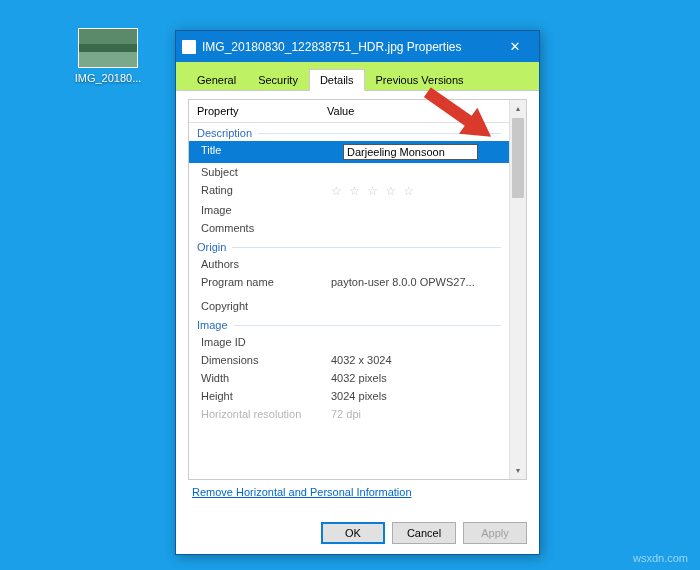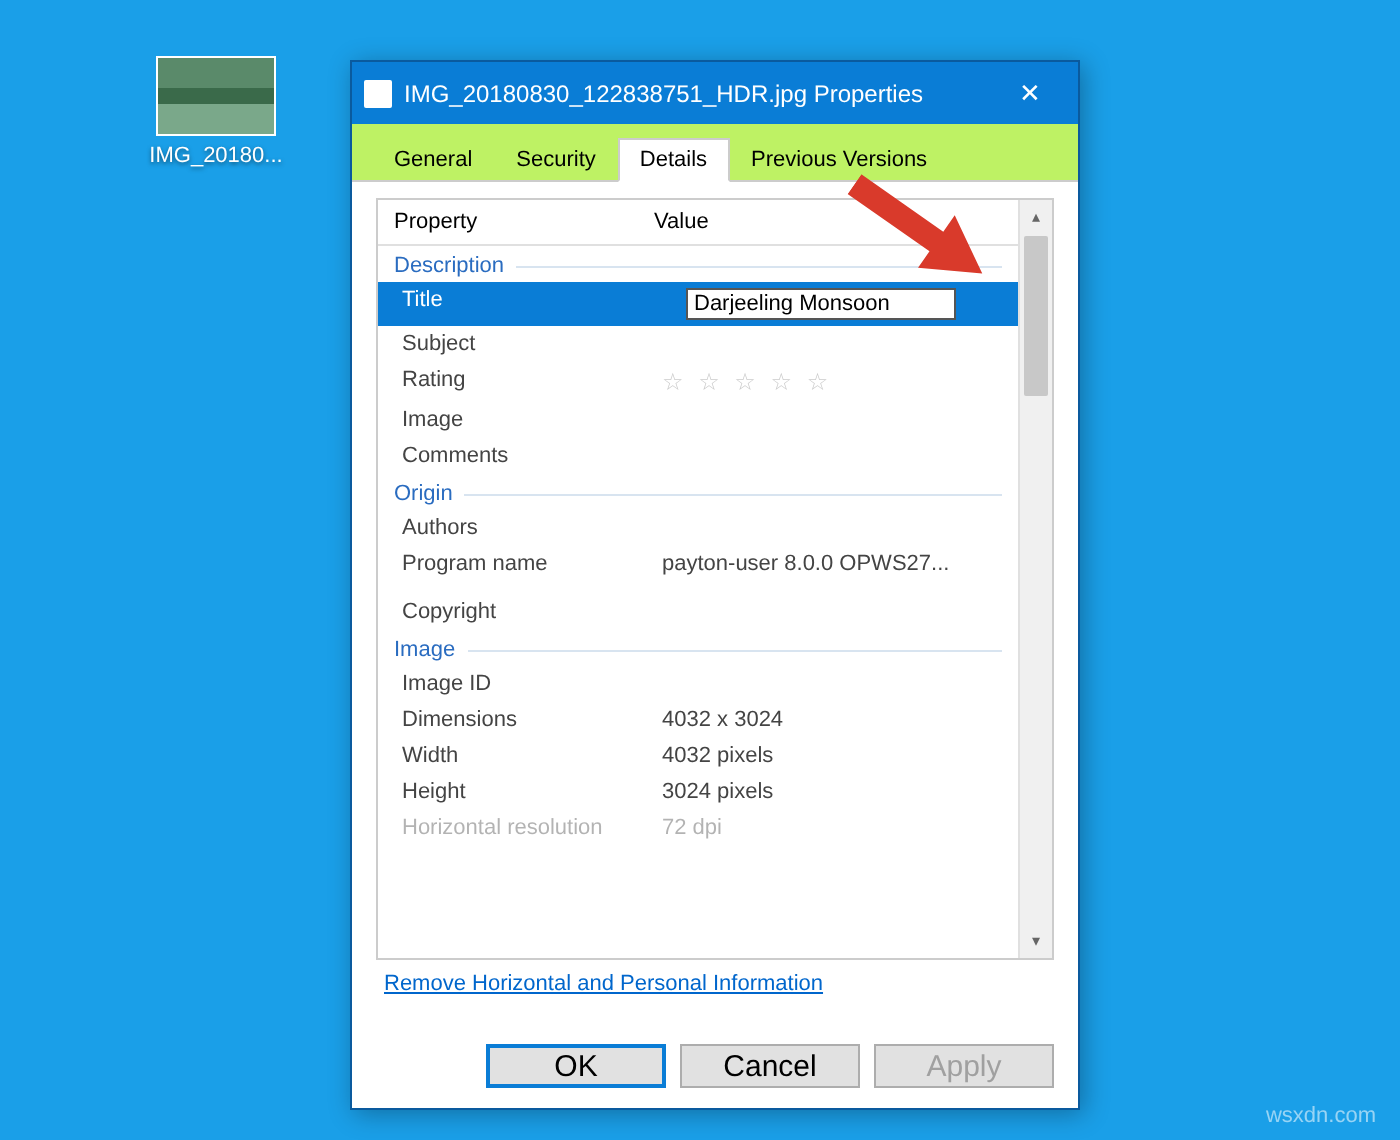--- a/index.html
+++ b/index.html
@@ -31,21 +31,21 @@
     .row .col-val { color: #444; }
     .row.selected { background: #0a7dd6; color: #fff; }
     .row.selected > div { color: #fff; }
     .row.selected .editbox { background: #fff; color: #000; border: 1px solid #555; padding: 1px 3px; font-size: 11px; width: 135px; font-family: inherit; margin-left: 12px; }
     .stars { color: #ccc; letter-spacing: 2px; font-size: 12px; }
     .scrollbar { width: 17px; background: #f0f0f0; border-left: 1px solid #e0e0e0; display: flex; flex-direction: column; }
     .sb-btn { height: 17px; display: flex; align-items: center; justify-content: center; color: #666; font-size: 8px; }
     .sb-thumb { background: #c8c8c8; height: 80px; margin: 1px 2px; border-radius: 1px; }
     .remove-link { color: #0066cc; font-size: 11px; padding: 6px 4px; text-decoration: underline; cursor: pointer; }
     .button-row { display: flex; justify-content: flex-end; gap: 7px; padding: 10px 12px; }
-    .btn { width: 90px; height: 22px; font-size: 15px; border: 1px solid #adadad; background: #e1e1e1; cursor: pointer; }
+    .btn { width: 64px; height: 22px; font-size: 11px; border: 1px solid #adadad; background: #e1e1e1; cursor: pointer; }
     .btn.default { border: 2px solid #0a7dd6; }
     .btn.disabled { color: #a0a0a0; }
     .arrow { position: absolute; top: 95px; left: 420px; transform: rotate(35deg); pointer-events:none; }
     .arrow svg { display: block; }
     .watermark { position: absolute; bottom: 6px; right: 12px; color: rgba(255,255,255,.55); font-size: 11px; }
   </style>
 </head>
 <body>
 
 <div class="desktop-icon">

